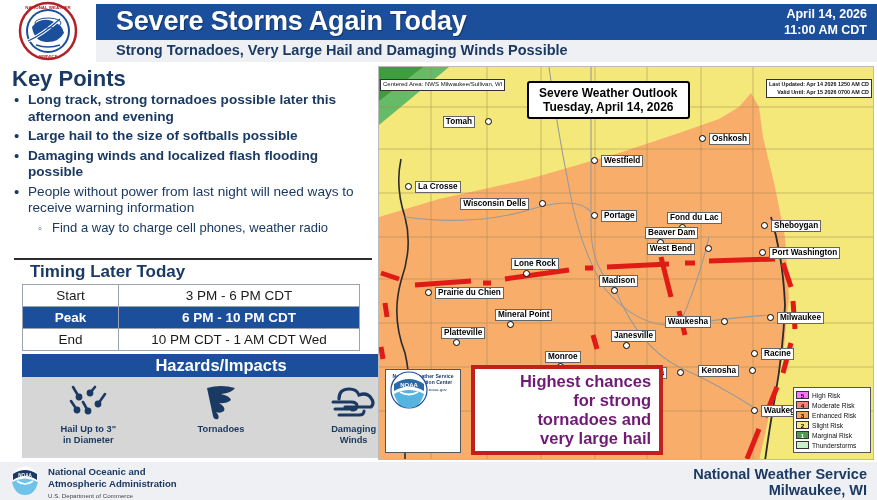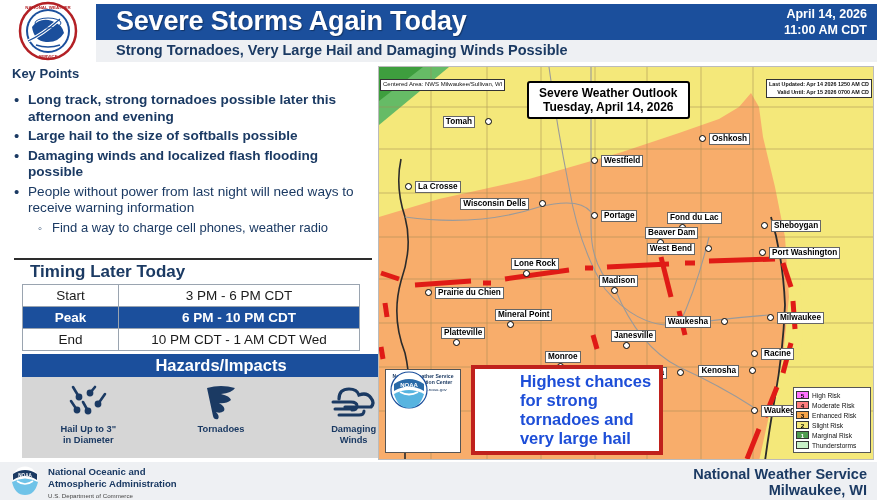--- a/index.html
+++ b/index.html
@@ -32,21 +32,21 @@
   #subtitle {
     position: absolute; left: 20px; top: 2px;
     font-size: 14.5px; font-weight: bold; color: #1b3a63;
   }
   #nws-logo { position: absolute; left: 2px; top: 1px; width: 92px; height: 60px; }
 
   
   #left { position: absolute; left: 0; top: 62px; width: 378px; height: 400px; background: #fff; }
   #keypoints-title {
     position: absolute; left: 12px; top: 4px;
-    font-size: 13px; font-weight: bold; color: #1b3a63;
+    font-size: 22px; font-weight: bold; color: #1b3a63;
   }
   #bullets { position: absolute; left: 14px; top: 30px; width: 360px; }
   .bullet { display: flex; margin-bottom: 3px; line-height: 16.5px; }
   .bullet .dot {
     width: 14px; flex: 0 0 14px; color: #1b3a63; font-size: 15px; line-height: 16px; text-align: left;
   }
   .bullet .txt { flex: 1; font-size: 13.6px; color: #1b3a63; }
   .bullet.bold .txt { font-weight: bold; }
   .bullet.sub { margin-left: 24px; margin-top: 2px; }
   .bullet.sub .dot { font-size: 11px; }
@@ -141,22 +141,22 @@
   }
   #spc-logo-box .cap { font-size: 5.1px; font-weight: bold; color: #16355e; line-height: 6.3px; }
   #spc-logo-box .url { font-size: 4.4px; color: #16355e; margin-top: 1px; }
 
   #callout {
     position: absolute; left: 92px; top: 298px; width: 192px; height: 90px;
     background: #fff; border: 4px solid #c0211c;
     display: flex; align-items: center; justify-content: center;
   }
   #callout .t {
-    text-align: left; font-size: 16.5px; font-weight: bold;
-    color: #1d4ed8; line-height: 19px; margin-left: 37px;
+    text-align: right; font-size: 16.5px; font-weight: bold;
+    color: #701a75; line-height: 19px; margin-left: 37px;
   }
 
   #legend {
     position: absolute; right: 2px; bottom: 6px; width: 78px;
     background: #fff; border: 1px solid #555; padding: 2px 2px;
   }
   .lg-row { display: flex; align-items: center; height: 10px; }
   .lg-sw {
     width: 13px; height: 8.5px; border: 0.8px solid #333; margin-right: 3px;
     font-size: 6.2px; font-weight: bold; color: #000; text-align: center; line-height: 8px;

